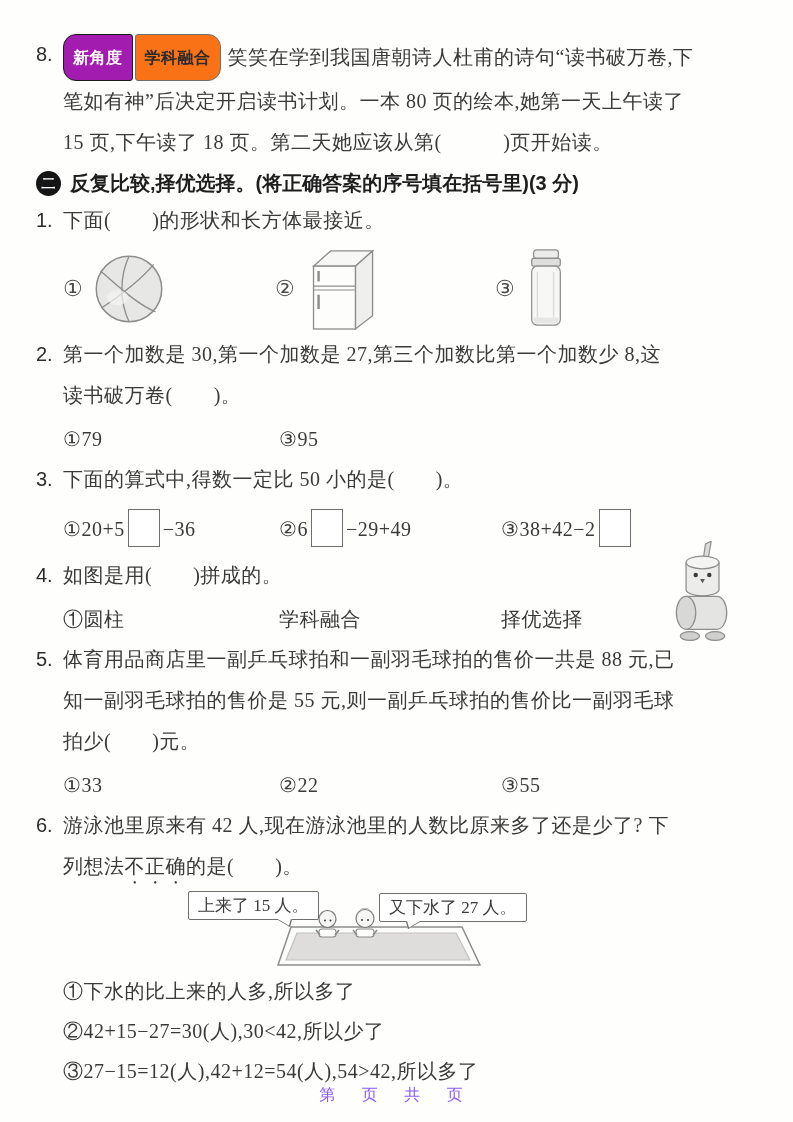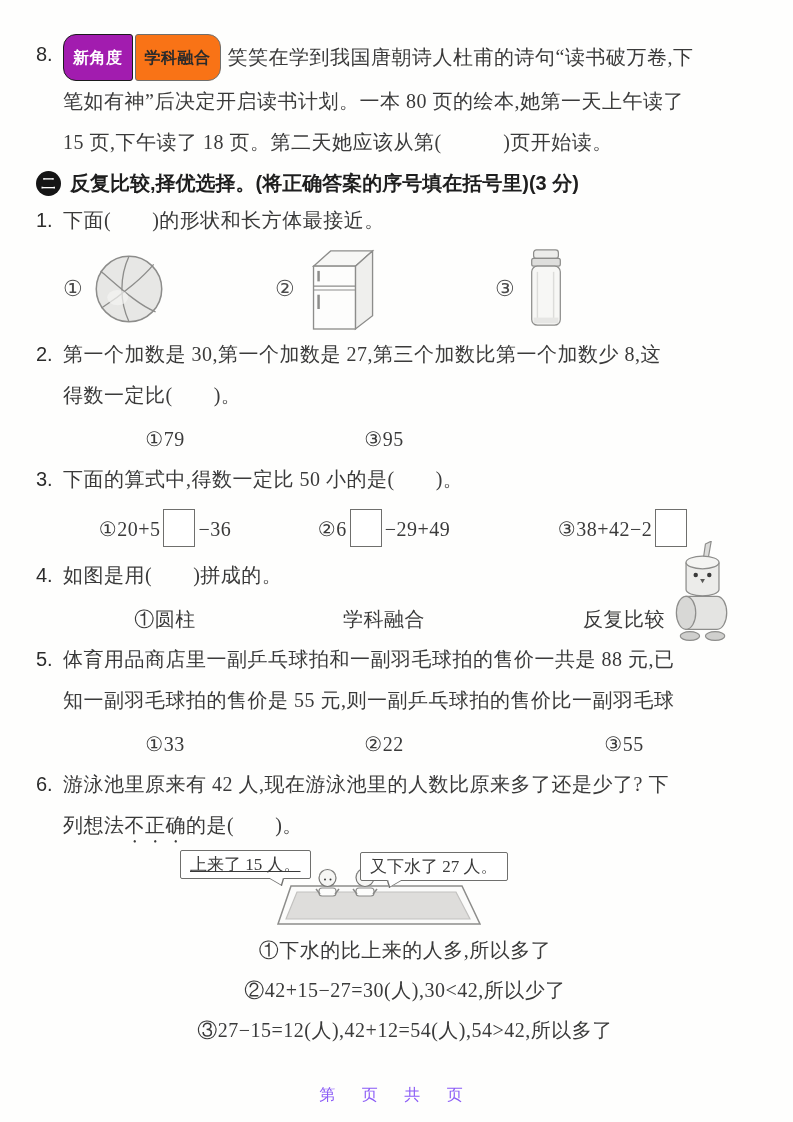--- a/index.html
+++ b/index.html
@@ -18,39 +18,39 @@
   .badge-group{display:inline-flex;align-items:center;margin-right:7px;flex:none;
     font-family:"Liberation Sans",sans-serif;font-weight:700;font-size:16px;}
   .badge-dark{background:#a21caf;color:#fff;padding:2px 9px;border:1.5px solid #1b1b1b;
     border-radius:13px 3px 3px 13px;}
   .badge-light{color:#2b2b2b;background:#f97316;padding:2px 9px;border:1.5px solid #6f6f6d;
     border-radius:3px 13px 13px 3px;margin-left:2px;}
   .sec{display:flex;align-items:center;gap:9px;margin:7px 0 3px 0;
     font-family:"Liberation Sans",sans-serif;font-weight:700;font-size:20px;color:#1e1e1e;}
   .sec-badge{width:25px;height:25px;border-radius:50%;background:#151515;color:#fff;
     display:flex;align-items:center;justify-content:center;font-size:14px;font-weight:700;flex:none;}
-  .opt-row{display:grid;grid-template-columns:216px 222px 1fr;margin-left:21px;
-    font-size:20px;line-height:40px;letter-spacing:0.5px;text-align:center;}
+  .opt-row{display:grid;grid-template-columns:216px 222px 1fr;margin-left:27px;
+    font-size:20px;line-height:40px;letter-spacing:0.5px;}
   .fig-row{display:grid;grid-template-columns:212px 220px 1fr;margin-left:27px;
     align-items:center;height:90px;margin-top:2px;}
   .fig{display:flex;align-items:center;gap:9px;}
   .fig-label{font-size:22px;color:#4c4c4c;}
   .expr-row{line-height:52px;}
   .blank-box{display:inline-block;width:30px;height:36px;border:1.5px solid #6f6f6d;
     background:#fff;vertical-align:-11px;margin:0 3px;}
   .q4wrap{position:relative;}
   .robot{position:absolute;right:4px;top:-14px;}
   .pool-fig{position:relative;height:78px;margin:3px 0 2px 136px;width:480px;}
   .bubble{position:absolute;border:1.5px solid #6f6f6d;background:#fff;padding:0 9px;
     font-size:17px;line-height:27px;white-space:nowrap;border-radius:2px;z-index:2;}
   .tail{position:absolute;width:9px;height:9px;background:#fff;
     border-right:1.5px solid #6f6f6d;border-bottom:1.5px solid #6f6f6d;}
-  .b1{left:8px;top:0;text-decoration:underline;}
+  .b1{left:16px;top:0;}
   .b1 .tail{right:28px;bottom:-6px;transform:skewX(35deg) rotate(45deg);}
-  .b2{left:188px;top:2px;}
+  .b2{left:207px;top:2px;}
   .b2 .tail{left:28px;bottom:-6px;transform:skewX(-35deg) rotate(45deg);}
   .pool-svg{position:absolute;left:92px;top:14px;z-index:1;}
   .emph{-webkit-text-emphasis:filled dot #3a3a3a;-webkit-text-emphasis-position:under left;
     text-emphasis:filled dot #3a3a3a;text-emphasis-position:under left;}
   .footer{position:absolute;bottom:16px;left:0;width:100%;text-align:center;
     font-size:16px;letter-spacing:11px;color:#8b5cf6;font-family:"Liberation Sans",sans-serif;}
 </style>
 </head>
 <body>
 
@@ -115,21 +115,21 @@
         <line x1="31" y1="25" x2="31" y2="75" stroke="#dcdcda" stroke-width="1.5"></line>
         <rect x="10" y="73" width="26" height="6" fill="#e6e6e4"></rect>
       </svg>
     </div>
   </div>
 
   <div class="q">
     <div class="qnum">2.</div>
     <div class="qbody">
       <div class="qline">第一个加数是 30,第一个加数是 27,第三个加数比第一个加数少 8,这</div>
-      <div class="qline">得数一定比(　　)。</div>
+      <div class="qline">读书破万卷(　　)。</div>
     </div>
   </div>
   <div class="opt-row">
     <span>①79</span>
     <span>③95</span>
   </div>
 
   <div class="q">
     <div class="qnum">3.</div>
     <div class="qbody">
@@ -145,41 +145,42 @@
   <div class="q4wrap">
     <div class="q">
       <div class="qnum">4.</div>
       <div class="qbody">
         <div class="qline">如图是用(　　)拼成的。</div>
       </div>
     </div>
     <div class="opt-row">
       <span>①圆柱</span>
       <span>学科融合</span>
-      <span>反复比较</span>
+      <span>择优选择</span>
     </div>
     <svg class="robot" width="92" height="102" viewBox="0 0 95 105">
       <polygon points="50,3 56,0 53,17 48,17" fill="#dcdcda" stroke="#8d8d8b" stroke-width="1.2"></polygon>
       <path d="M30,22 L30,50 A17,6.5 0 0 0 64,50 L64,22" fill="#ececea" stroke="#8d8d8b" stroke-width="1.3"></path>
       <ellipse cx="47" cy="22" rx="17" ry="6.5" fill="#f4f4f2" stroke="#8d8d8b" stroke-width="1.3"></ellipse>
       <circle cx="40" cy="35" r="2.3" fill="#3a3a3a"></circle>
       <circle cx="54" cy="35" r="2.3" fill="#3a3a3a"></circle>
       <polygon points="44.5,39 49.5,39 47,43.5" fill="#5a5a58"></polygon>
       <path d="M30,57 L62,57 A10,17 0 0 1 62,91 L30,91 Z" fill="#e4e4e2" stroke="#8d8d8b" stroke-width="1.3"></path>
       <ellipse cx="30" cy="74" rx="10" ry="17" fill="#d8d8d6" stroke="#8d8d8b" stroke-width="1.3"></ellipse>
       <ellipse cx="34" cy="98" rx="10" ry="4.5" fill="#cfcfcd" stroke="#8d8d8b" stroke-width="1.2"></ellipse>
       <ellipse cx="60" cy="98" rx="10" ry="4.5" fill="#cfcfcd" stroke="#8d8d8b" stroke-width="1.2"></ellipse>
     </svg>
   </div>
 
   <div class="q">
     <div class="qnum">5.</div>
     <div class="qbody">
       <div class="qline">体育用品商店里一副乒乓球拍和一副羽毛球拍的售价一共是 88 元,已</div>
       <div class="qline">知一副羽毛球拍的售价是 55 元,则一副乒乓球拍的售价比一副羽毛球</div>
+      <div class="qline">拍少(　　)元。</div>
     </div>
   </div>
   <div class="opt-row">
     <span>①33</span>
     <span>②22</span>
     <span>③55</span>
   </div>
 
   <div class="q">
     <div class="qnum">6.</div>

